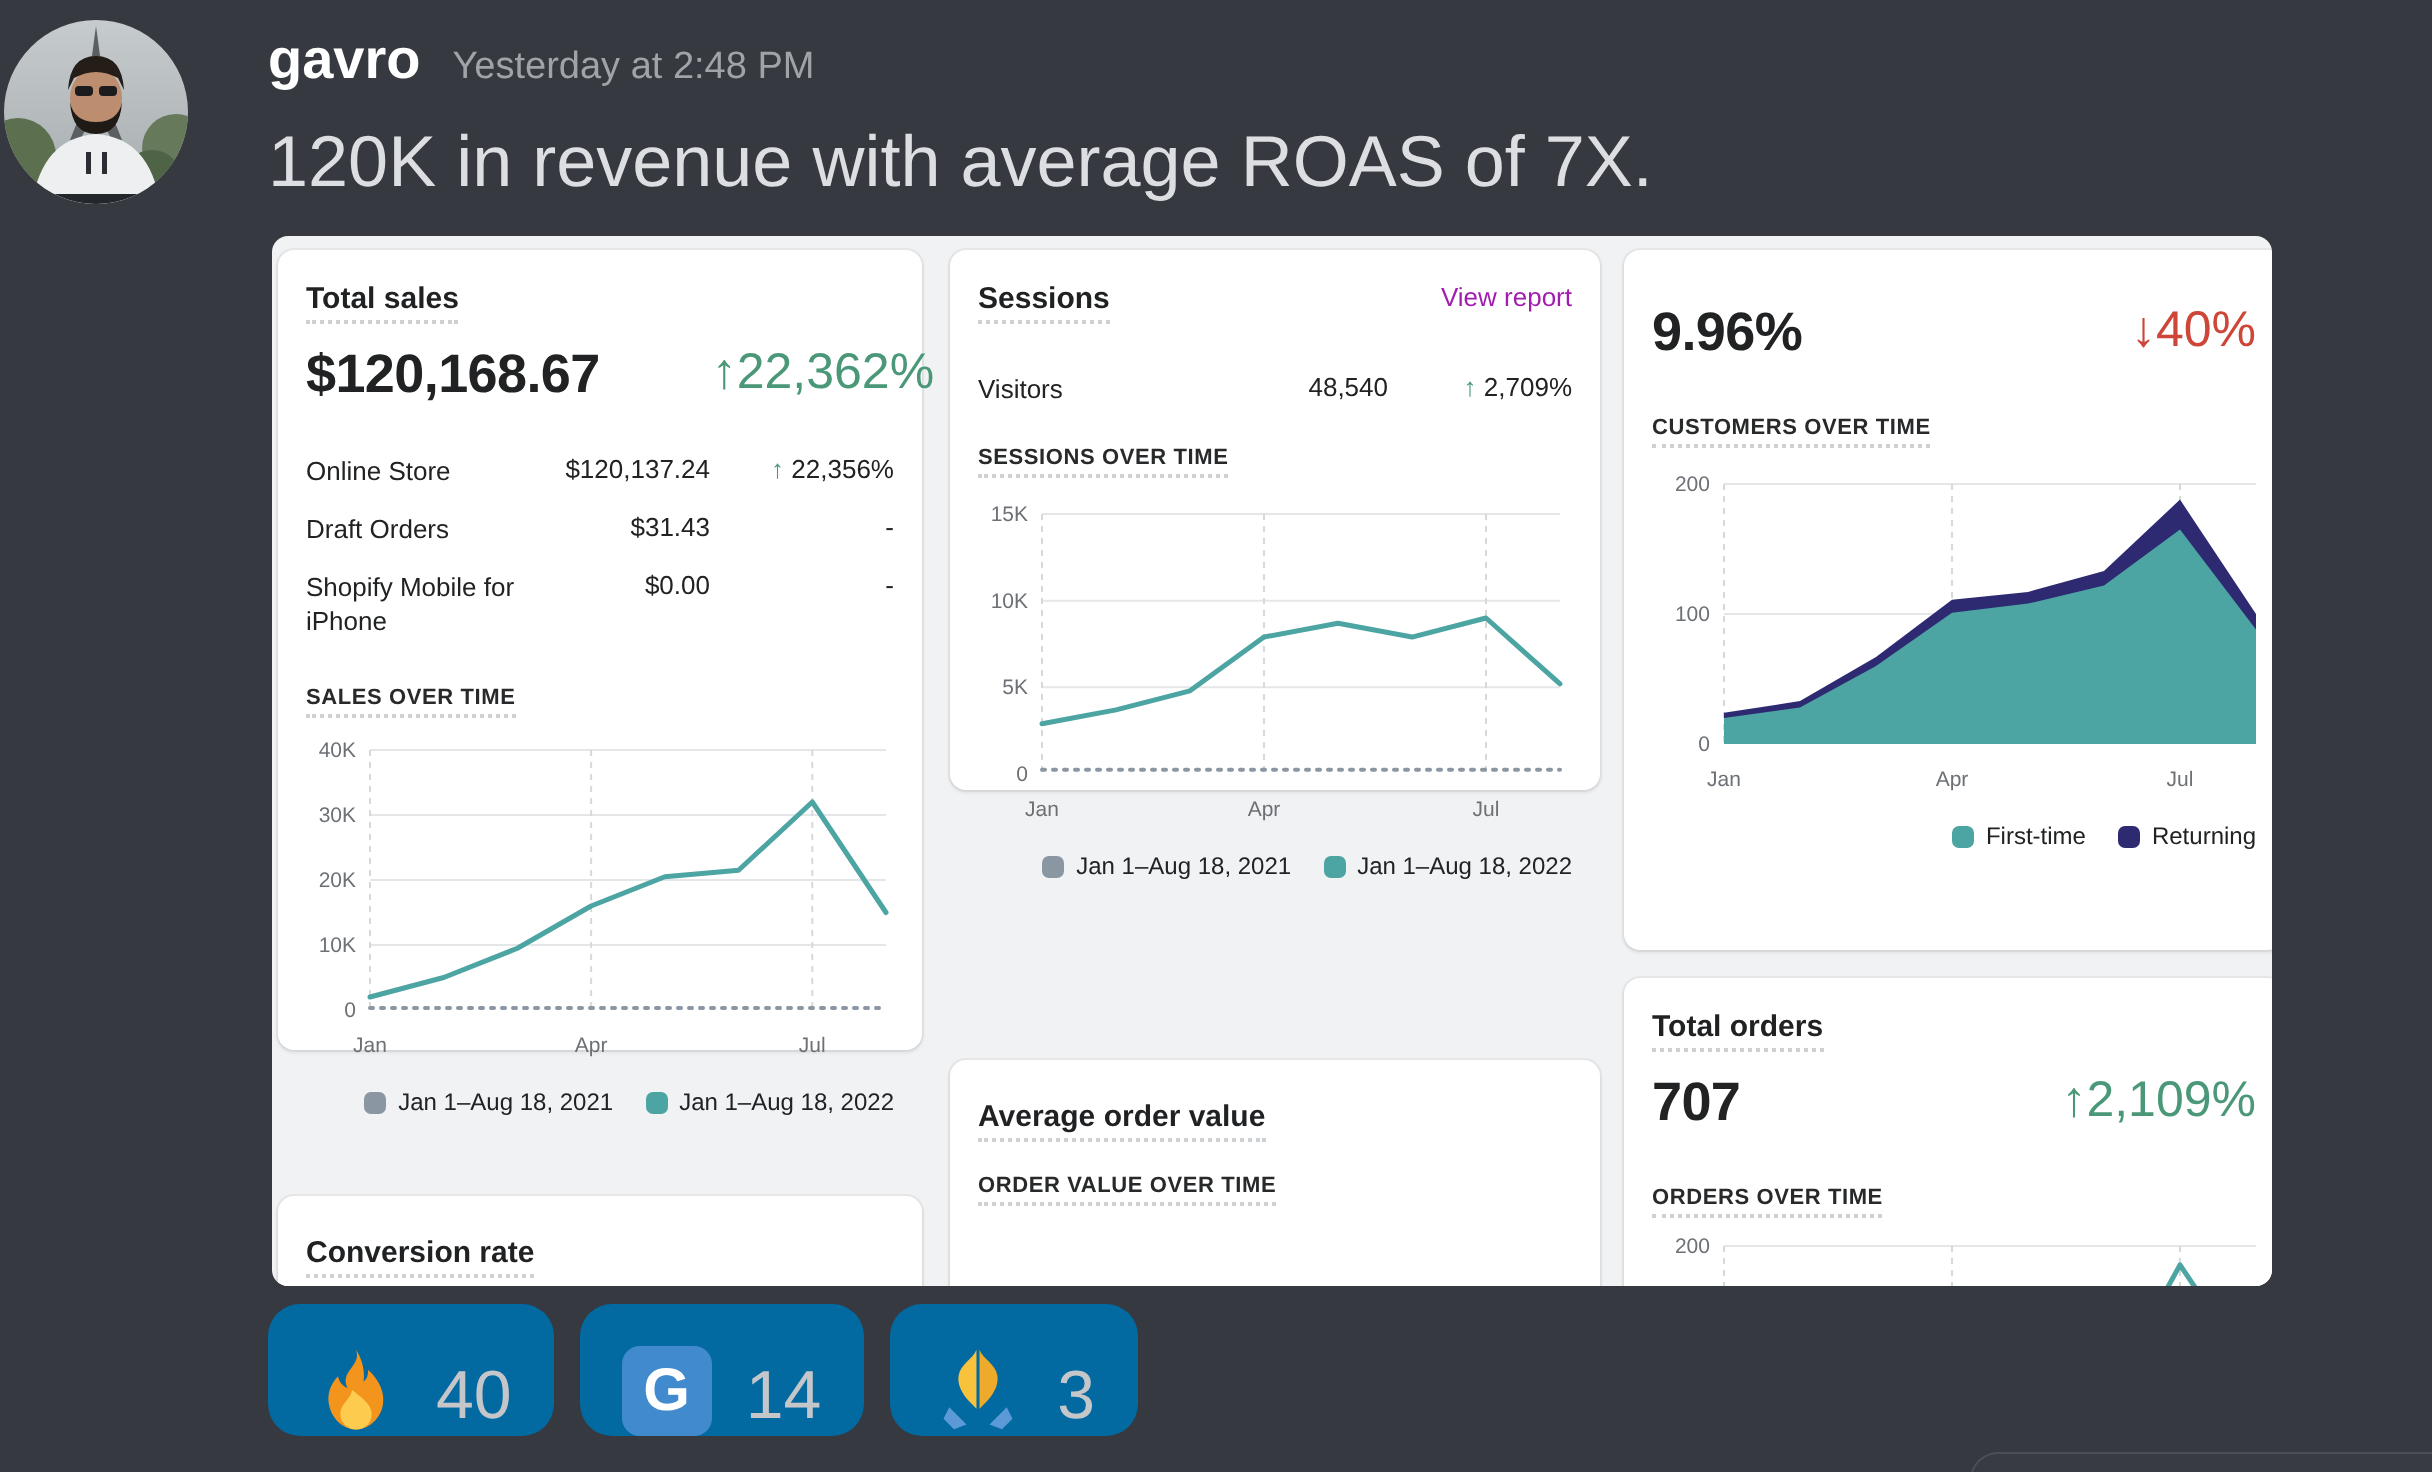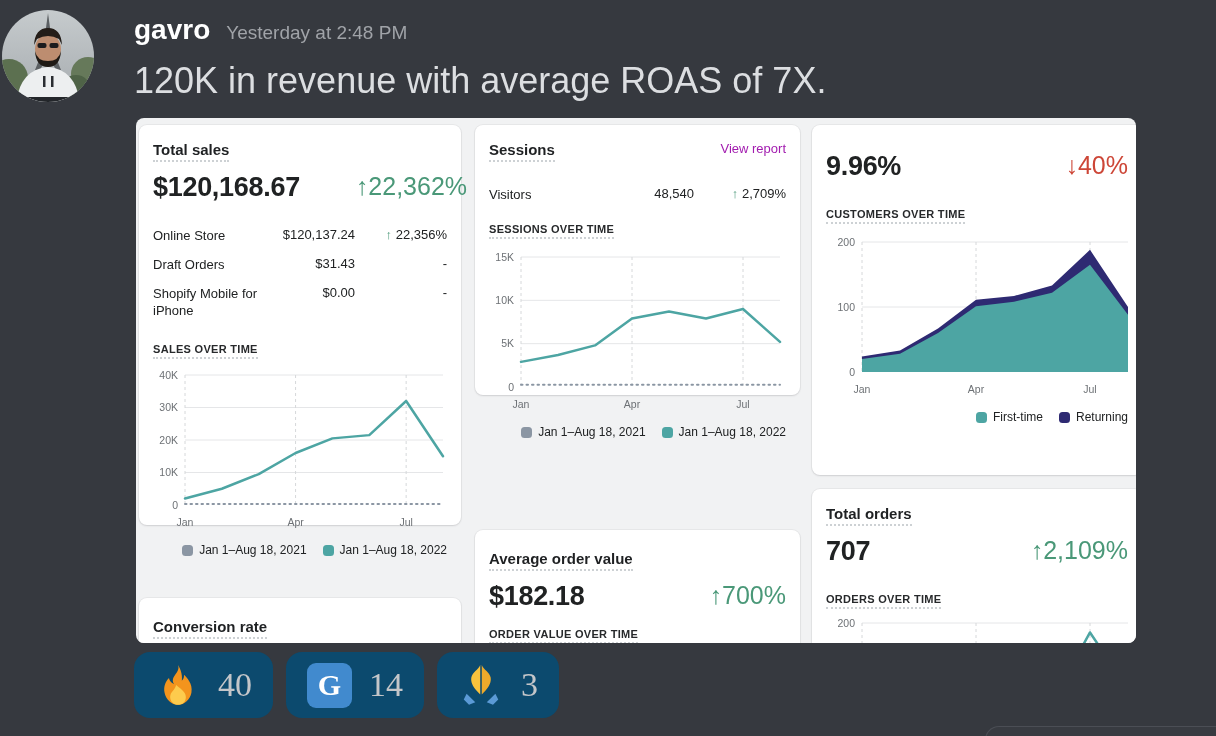--- a/index.html
+++ b/index.html
@@ -46,21 +46,21 @@
   .mt-lg { margin-top:26px; }
   .chart-box { margin-top:8px; }
   svg text { font-family:"Liberation Sans", sans-serif; }
 
   .legend { display:flex; justify-content:flex-end; gap:16px; margin-top:6px; font-size:12px; color:#202223; }
   .lg-item { display:flex; align-items:center; gap:6px; }
   .sw { width:11px; height:11px; border-radius:3.5px; display:inline-block; }
 
   
   .reactions { position:absolute; left:134px; top:652px; display:flex; gap:13px; }
-  .pill { background:#0c4a6e; border-radius:16px; height:66px; display:flex; align-items:center; gap:17px; padding:0 21px;font-family:Liberation Serif, serif; }
+  .pill { background:#0369a1; border-radius:16px; height:66px; display:flex; align-items:flex-end; gap:17px; padding:0 21px; }
   .pill .cnt { color:#c4c6c9; font-size:34px; }
   .emoji { width:46px; height:46px; }
   .g-emoji { width:45px; height:45px; background:#418ace; border-radius:9px; color:#ffffff; font-size:30px;
              font-weight:700; display:flex; align-items:center; justify-content:center; }
 
   
   .br-panel { position:absolute; left:985px; top:726px; width:231px; height:30px; background:#383b41;
               border-top:1px solid #4b4e55; border-left:1px solid #4b4e55; border-radius:14px 0 0 0; }
 </style>
 </head>
@@ -263,24 +263,20 @@
           <text x="264" y="153" text-anchor="middle" font-size="10.5" fill="#6d7175">Jul</text>
           <polyline points="36,128.85 74,124.44 112,116.25 150,103.65 188,95.46 226,84.75 264,15.449999999999994 302,72.15" fill="none" stroke="#4da5a3" stroke-width="2.5" stroke-linejoin="round" stroke-linecap="round"></polyline>
         </svg>
     </div>
   </div>
 
   <div class="card c-aov">
     <div class="card-title-row">
       <span class="card-title">Average order value</span>
     </div>
-    <div class="value-row">
-      <span class="big-value">$182.18</span>
-      <span class="big-change up">↑700%</span>
-    </div>
     <span class="chart-heading" style="margin-top:16px">ORDER VALUE OVER TIME</span>
   </div>
 
   <div class="card c-conversion">
     <span class="card-title">Conversion rate</span>
   </div>
 </div>
 
 <div class="reactions">
   <div class="pill">

